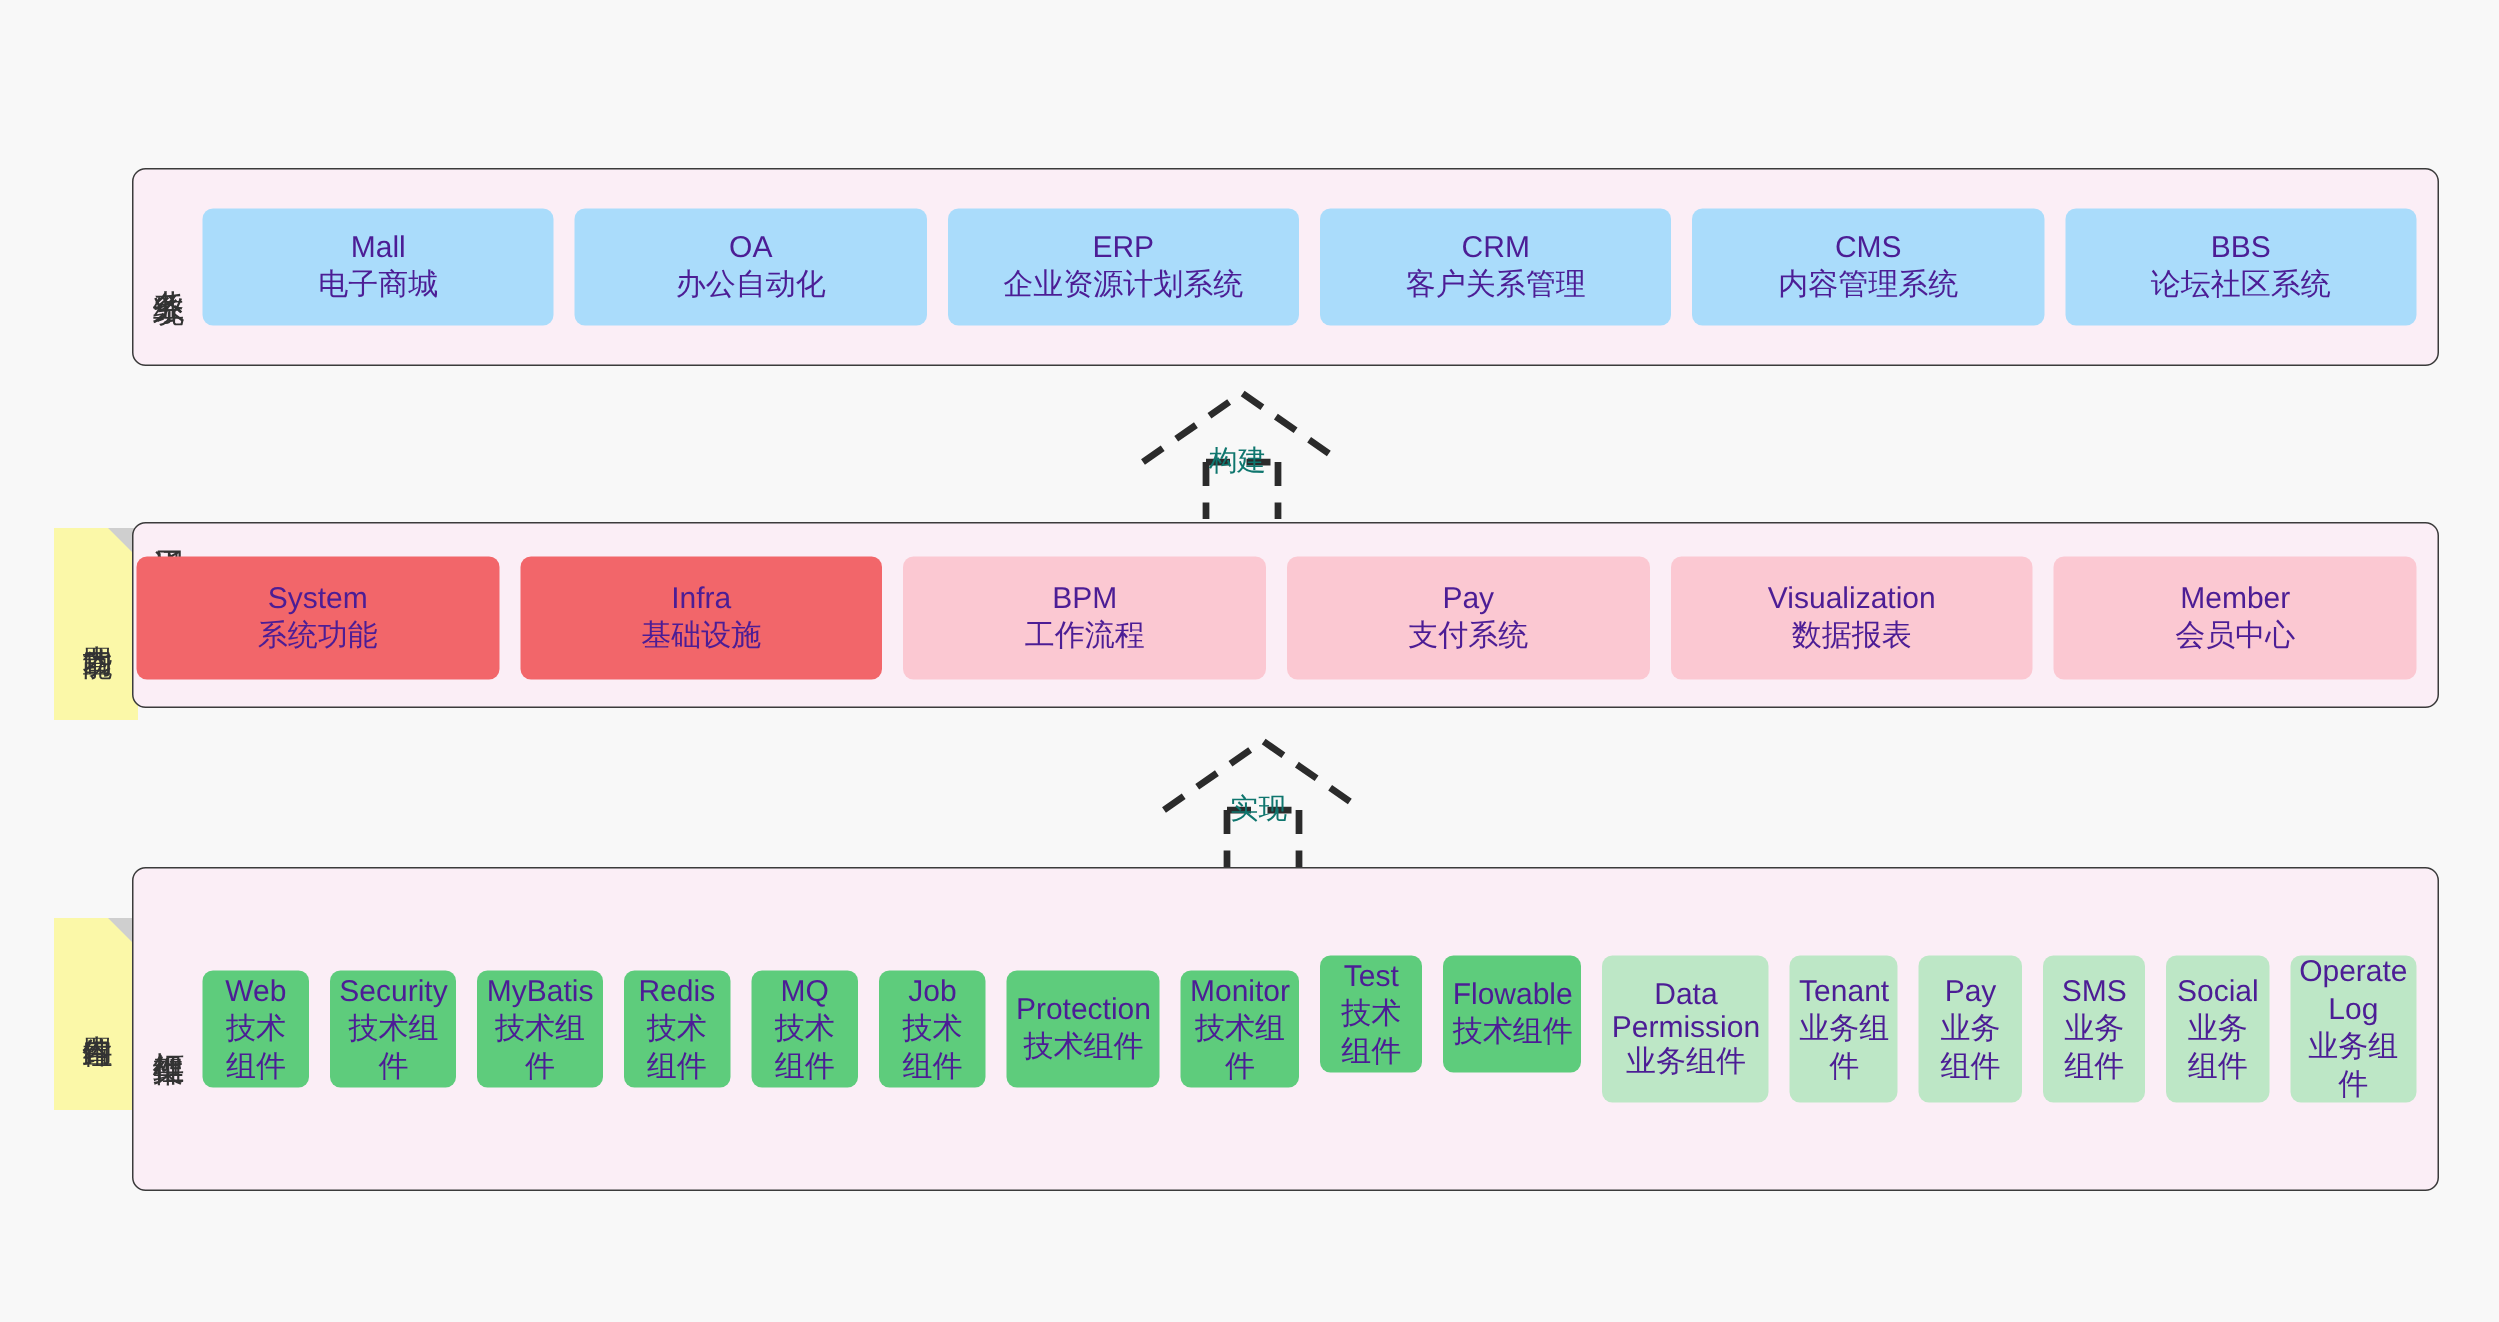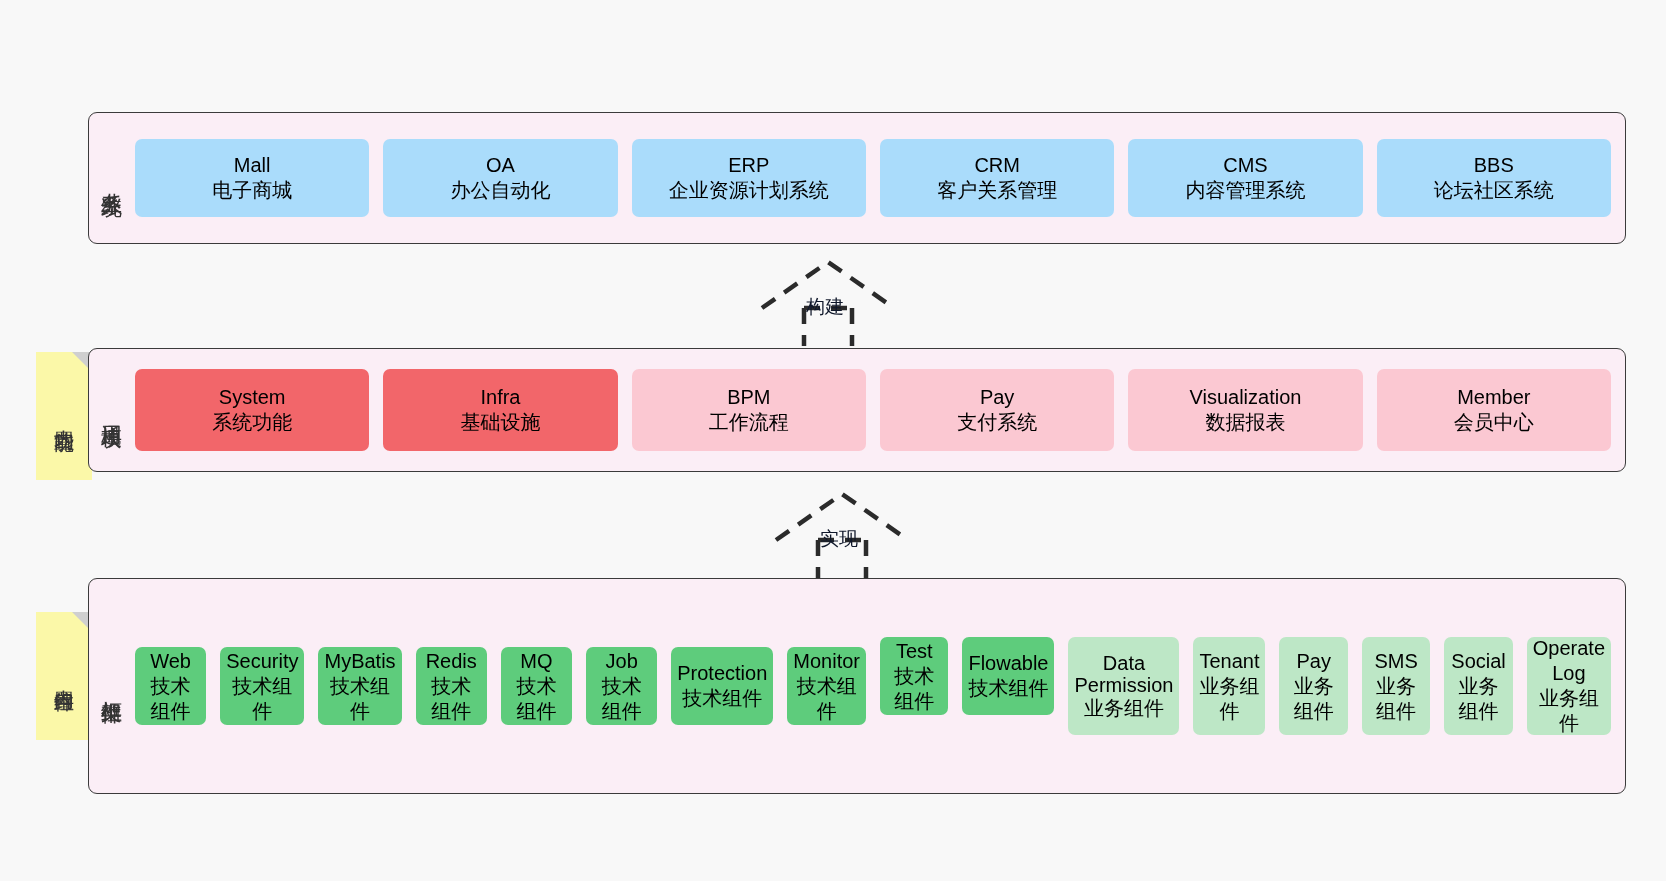--- a/index.html
+++ b/index.html
@@ -58,21 +58,21 @@
   .card {
     flex: 1 1 0;
     border-radius: 7px;
     display: flex;
     flex-direction: column;
     align-items: center;
     justify-content: center;
     text-align: center;
     line-height: 1.25;
     font-size: 20px;
-    color: #000000;
+    color: #4c1d95;
     padding: 4px 6px;
     user-select: none;
   }
   .card .en { font-size: 20px; }
   .card .cn { font-size: 20px; }
 
   .card.blue        { background: #aadcfb; height: 78px; }
   .card.red         { background: #f2666a; height: 82px; }
   .card.pink        { background: #fbc8d2; height: 82px; }
   .card.green       { background: #5ecc7c; height: 78px; }
@@ -102,21 +102,21 @@
     border-left: 20px solid transparent;
     border-top: 20px solid #cfcfcf;
   }
 
   
   .arrow { position: absolute; }
   .arrow svg { display: block; }
   .arrow .arrow-label {
     position: absolute;
     font-size: 19px;
-    color: #0f172a;
+    color: #0f766e;
     white-space: nowrap;
     user-select: none;
   }
 </style>
 </head>
 <body>
 
 <div id="canvas">
 
   <div class="layer" id="layer-business" style="left:88px; top:112px; width:1538px; height:132px;">
@@ -157,21 +157,21 @@
       <path d="M46 50 L94 50" fill="none" stroke="#2b2b2b" stroke-width="4.5" stroke-dasharray="16 11"></path>
     </svg>
     <span class="arrow-label" style="left:48px; top:36px;">构建</span>
   </div>
 
   <div class="note" style="left:36px; top:352px; height:128px;">
     <span class="fold"></span>
     <span>内置功能</span>
   </div>
 
-  <div class="layer" id="layer-modules" style="left:88px; top:348px; width:1538px; height:124px;">
+  <div class="layer" id="layer-modules" style="left:88px; top:348px; width:1538px; height:124px;flex-direction:column;">
     <div class="layer-title">通用模块</div>
     <div class="layer-body">
       <div class="card red">
         <span class="en">System</span>
         <span class="cn">系统功能</span>
       </div>
       <div class="card red">
         <span class="en">Infra</span>
         <span class="cn">基础设施</span>
       </div>

